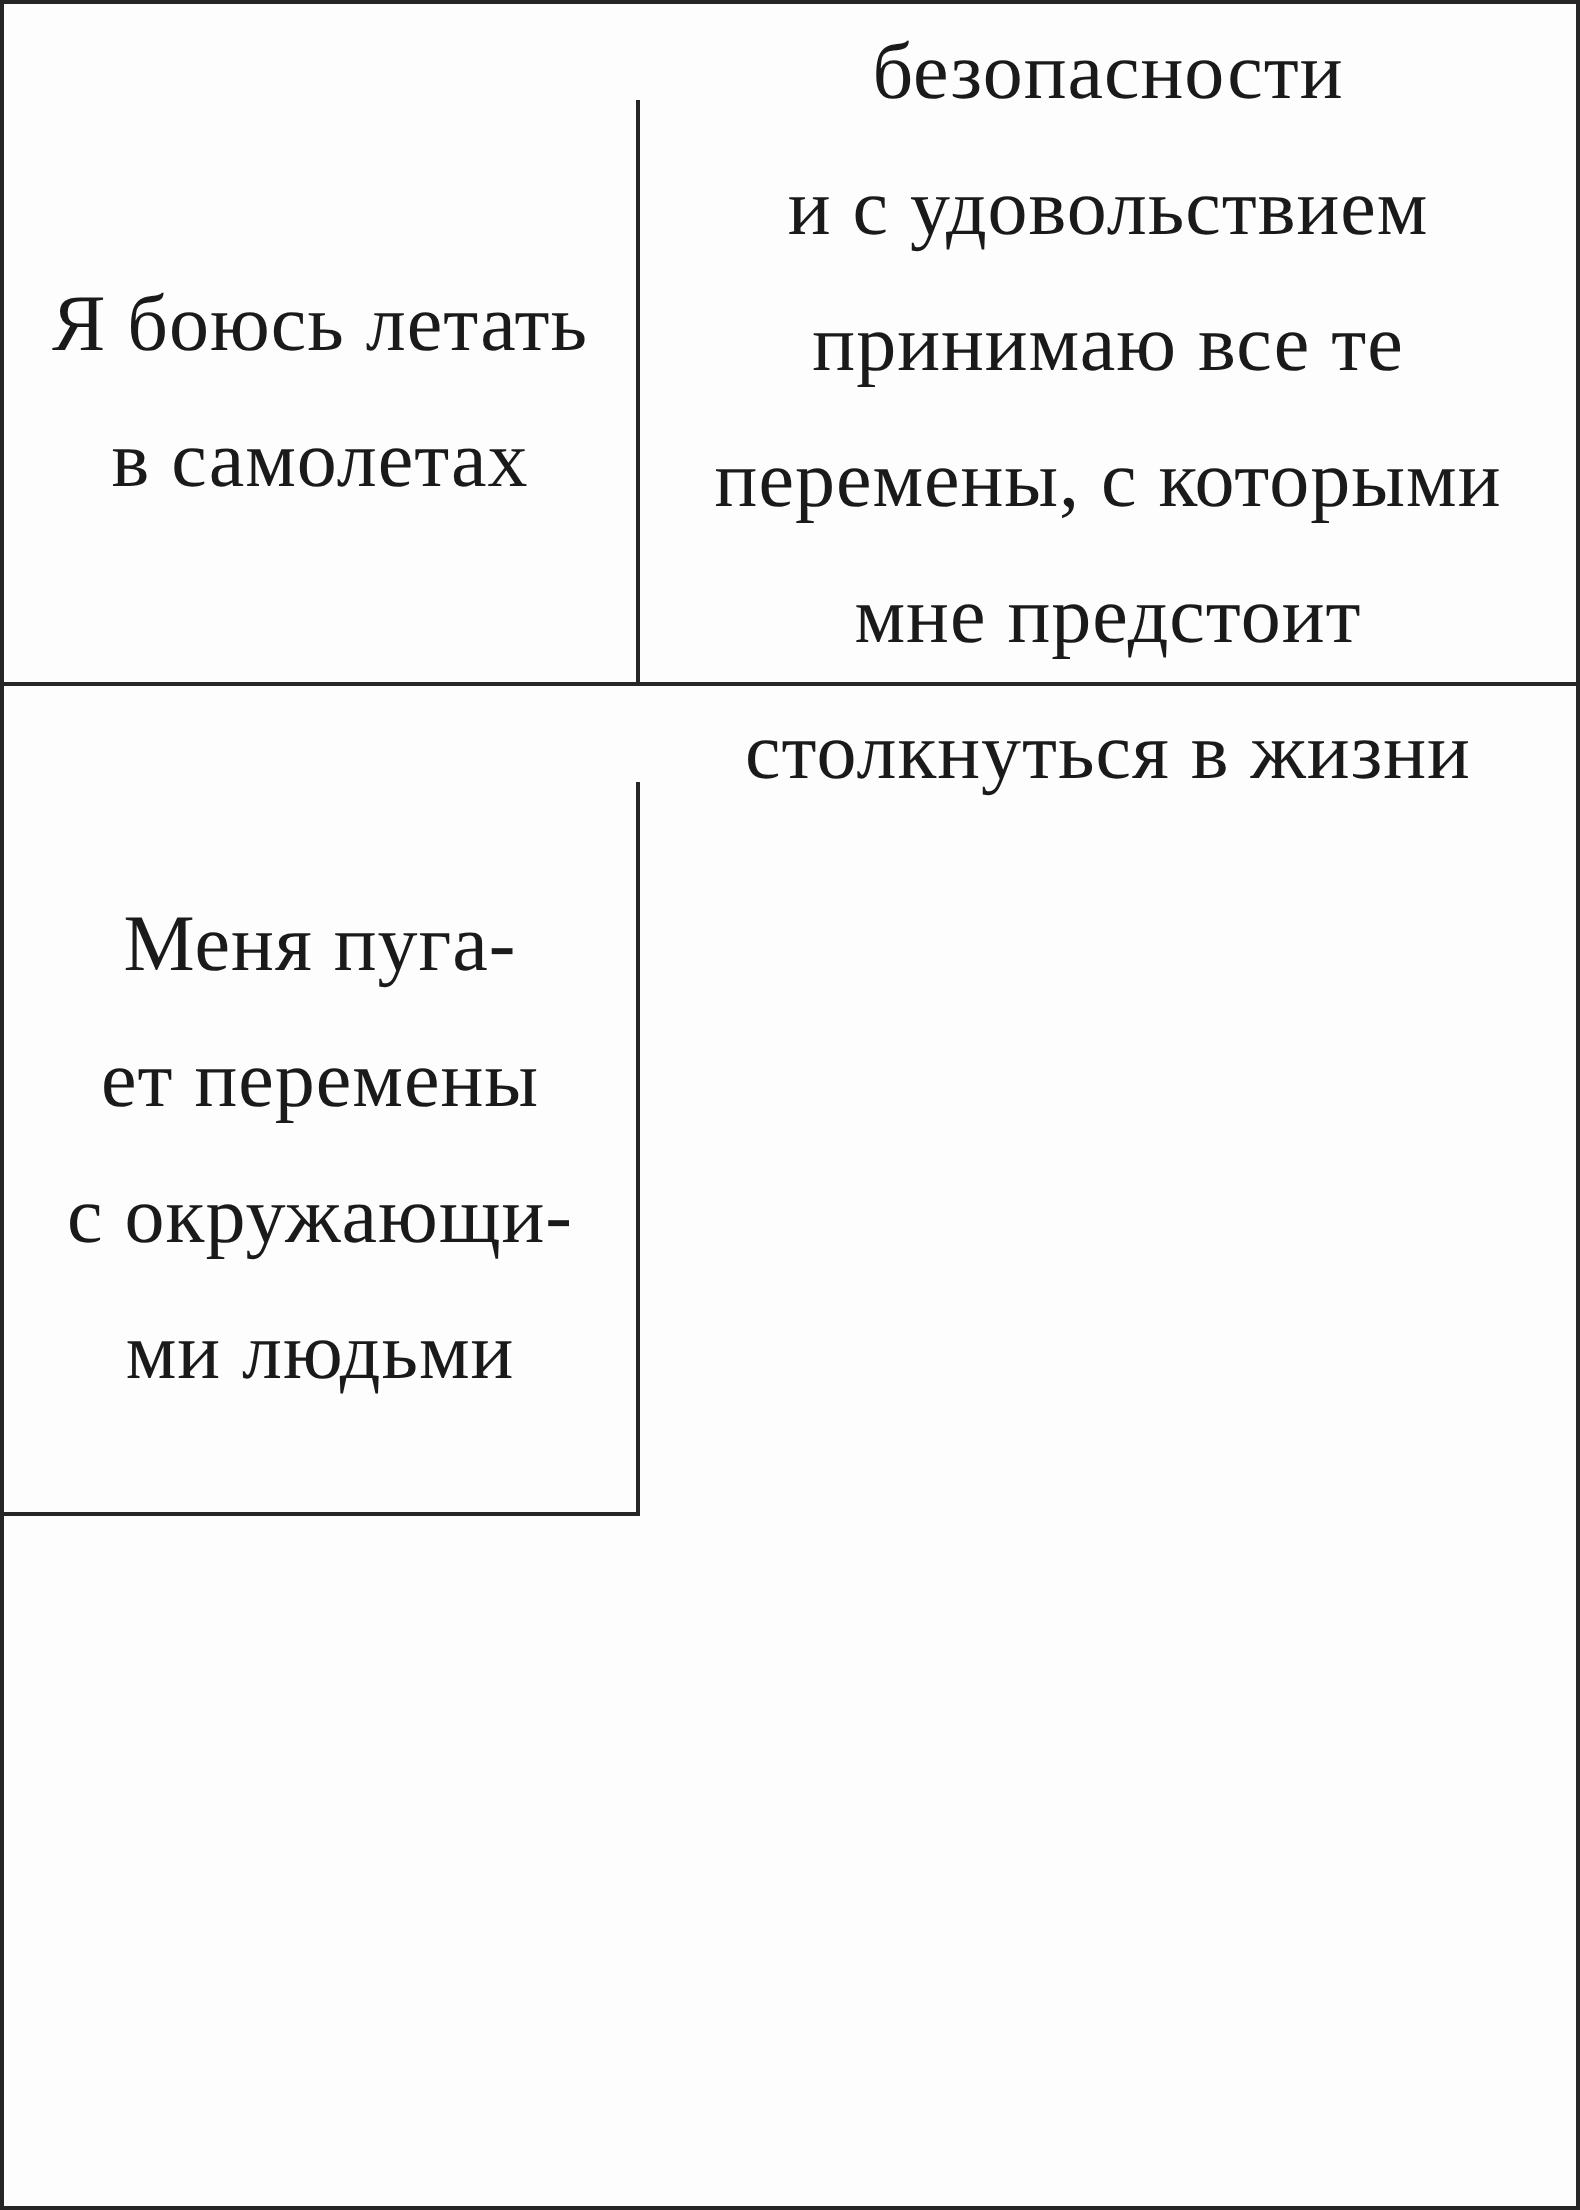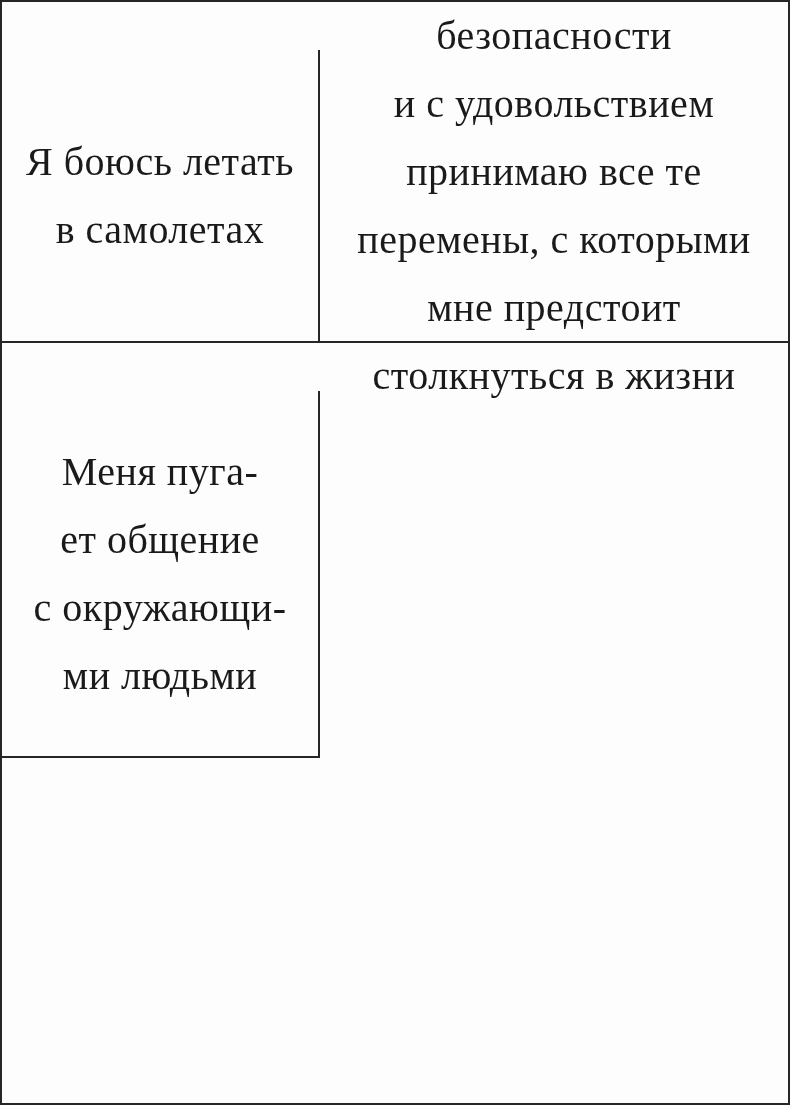--- a/index.html
+++ b/index.html
@@ -53,18 +53,18 @@
 в самолетах</div>
   <div class="cell right-col row-1">Я нахожусь в полной
 безопасности
 и с удовольствием
 принимаю все те
 перемены, с которыми
 мне предстоит
 столкнуться в жизни</div>
 
   <div class="cell left-col row-2">Меня пуга-
-ет общение
+ет перемены
 с окружающи-
 ми людьми</div>
 
 
 </div>
 
 </body></html>

